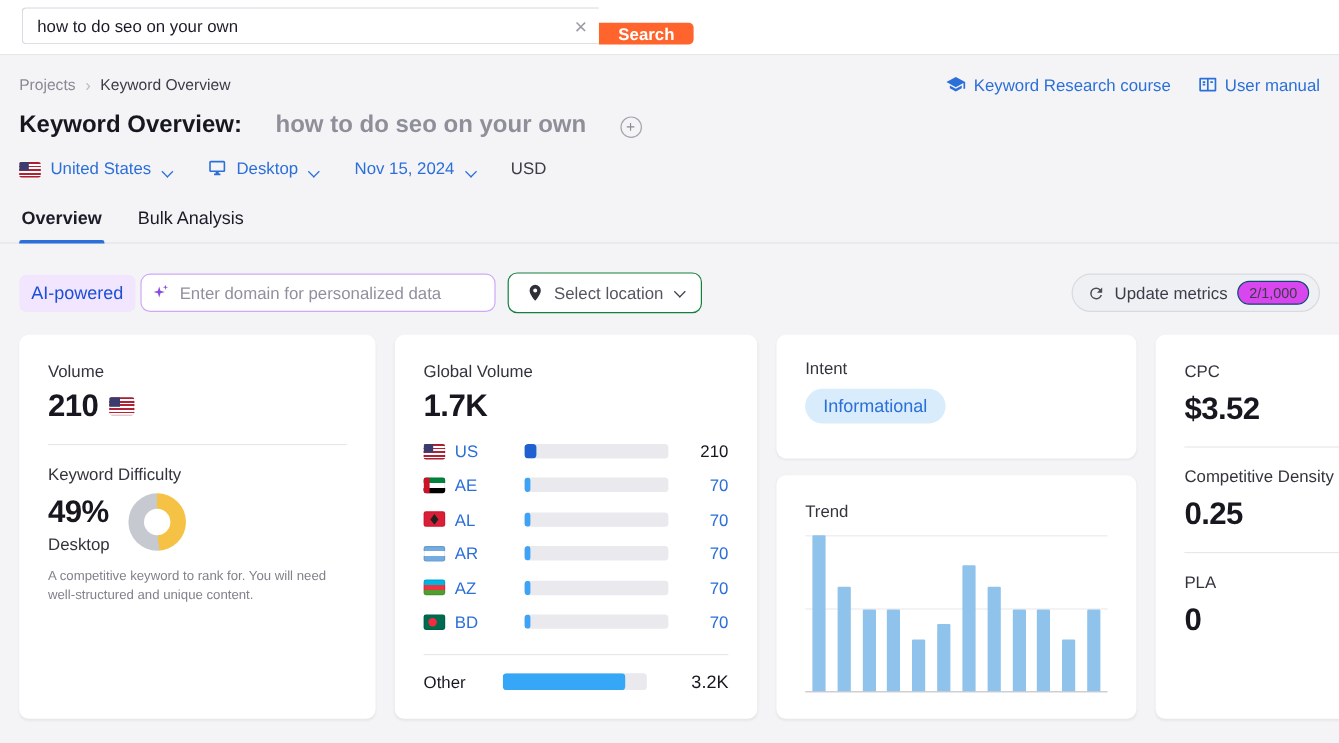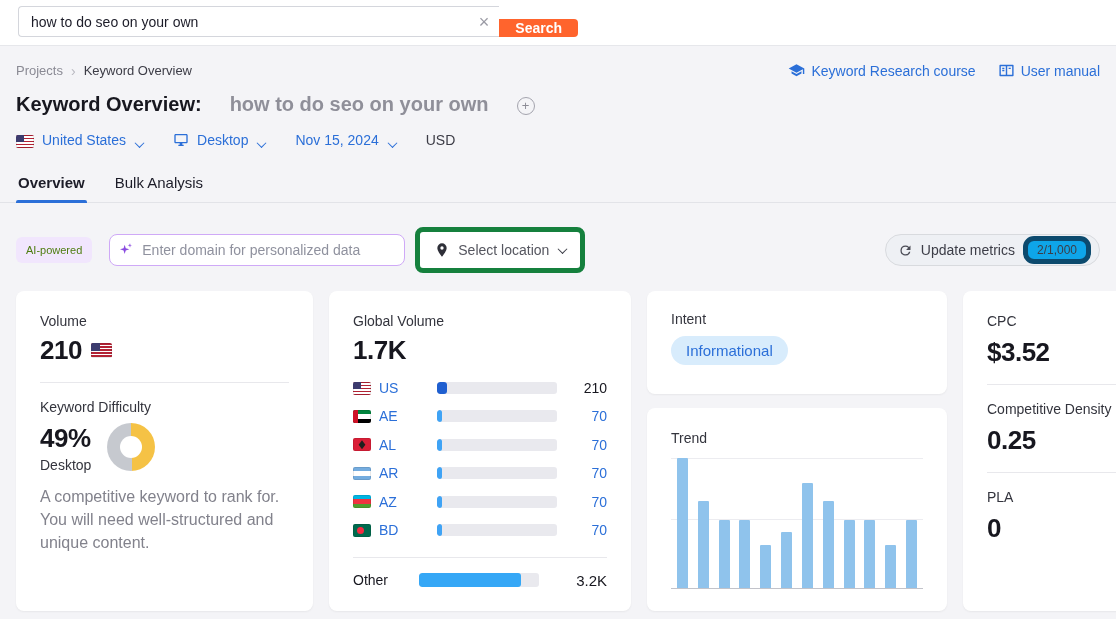--- a/index.html
+++ b/index.html
@@ -50,55 +50,55 @@
   .chev { width:7px; height:7px; border-right:1.7px solid #2b6fd8; border-bottom:1.7px solid #2b6fd8; transform:rotate(45deg) translate(-1px,-1px); margin-left:2px; }
   .chev-dark { border-color:#3c3d47; }
   .currency { color:#3c3c46; }
   
   .tabs-row { display:flex; gap:26px; margin:20px -16px 0 -16px; padding:0 16px; border-bottom:1px solid #e2e3e8; }
   .tab { font-size:15px; color:#1c1c28; padding:6px 2px 11px 2px; cursor:pointer; position:relative; }
   .tab.active { font-weight:bold; }
   .tab.active::after { content:""; position:absolute; left:0; right:0; bottom:-1px; height:3px; background:#2b6fd8; border-radius:2px 2px 0 0; }
   
   .toolbar-row { display:flex; align-items:center; margin-top:24px; }
-  .ai-badge { background:#f1e6fd; color:#4d7c0f; font-size:11px; padding:7px 10px; border-radius:6px; }
-  .domain-wrap { position:relative; margin-left:17px; }
+  .ai-badge { background:#f1e6fd; color:#1d4ed8; font-size:15px; padding:7px 10px; border-radius:6px; }
+  .domain-wrap { position:relative; margin-left:4px; }
   .domain-input {
     width:296px; height:32px; border:1.5px solid #cfa9f7; border-radius:8px;
     padding:0 10px 0 32px; font-size:14px; font-family:"Liberation Sans", sans-serif; color:#1c1c28; outline:none; background:#fff;
   }
   .domain-input::placeholder { color:#8f919e; }
   .sparkle { position:absolute; left:9px; top:50%; transform:translateY(-50%); width:16px; height:16px; }
   .sparkle svg { width:16px; height:16px; fill:#8a4be0; }
   .loc-btn {
-    display:flex; align-items:center; gap:8px; margin-left:10px; height:46px;
-    background:#fff; border:5px solid #15803d; border-radius:8px; padding:0 14px; cursor:pointer;
+    display:flex; align-items:center; gap:8px; margin-left:10px; height:34px;
+    background:#fff; border:1px solid #15803d; border-radius:8px; padding:0 14px; cursor:pointer;
     font-size:14px; color:#55565f; font-family:"Liberation Sans", sans-serif;
   }
   .loc-btn svg { width:16px; height:16px; fill:#2e2f38; }
   .update-btn {
     margin-left:auto; display:flex; align-items:center; gap:8px; height:32px;
     background:#eef0f4; border:1px solid #d8dade; border-radius:16px; padding:0 8px 0 12px;
     font-size:14px; color:#3c3d47; cursor:pointer; font-family:"Liberation Sans", sans-serif;
   }
   .update-btn svg { width:15px; height:15px; fill:#4a4b55; }
-  .count-pill { background:#0ea5e9; border:5px solid #0c4a6e; border-radius:11px; padding:2px 9px; font-size:12px; color:#3c3d47; }
+  .count-pill { background:#d946ef; border:1px solid #0c4a6e; border-radius:11px; padding:2px 9px; font-size:12px; color:#3c3d47; }
   
   .cards { display:flex; gap:16px; margin-top:18px; width:max-content; }
   .card { background:#fff; border-radius:8px; box-shadow:0 1px 2px rgba(28,28,40,.06); padding:22px 24px; }
   .card-label { font-size:14px; color:#33343d; }
   .big-val { font-size:26px; font-weight:bold; color:#17171f; letter-spacing:-0.5px; }
   .divider { border-top:1px solid #e8e8ec; margin:16px 0; }
   .card-volume { width:297px; height:320px; }
   .val-row { display:flex; align-items:center; gap:9px; margin-top:6px; }
   .kd-row { display:flex; align-items:flex-start; gap:16px; margin-top:8px; }
   .kd-donut { width:48px; height:48px; border-radius:50%; position:relative; }
   .kd-donut::after { content:""; position:absolute; inset:13px; background:#fff; border-radius:50%; }
   .kd-level { font-size:14px; color:#33343d; margin-top:3px; }
-  .kd-desc { font-size:16px; color:#82828c; line-height:1.45; margin-top:12px; }
+  .kd-desc { font-size:11px; color:#82828c; line-height:1.45; margin-top:12px; }
   
   .flag { display:inline-block; width:18px; height:13px; border-radius:2px; position:relative; overflow:hidden; box-shadow:inset 0 0 0 1px rgba(0,0,0,.09); flex:none; }
   .flag-lg { width:21px; height:15px; }
   .flag-us { background:repeating-linear-gradient(180deg,#b22234 0 1.5px,#fff 1.5px 3px); }
   .flag-us::before { content:""; position:absolute; top:0; left:0; width:45%; height:54%; background:#3c3b6e; }
   .flag-ae { background:linear-gradient(180deg,#00843d 0 33%,#fff 33% 66%,#000 66%); }
   .flag-ae::before { content:""; position:absolute; top:0; left:0; width:28%; height:100%; background:#ce1126; }
   .flag-al { background:#da1e37; }
   .flag-al::before { content:""; position:absolute; inset:2px 5px; background:#20201e; clip-path:polygon(50% 0,92% 50%,50% 100%,8% 50%); }
   .flag-ar { background:linear-gradient(180deg,#74acdf 0 33%,#fff 33% 67%,#74acdf 67%); }

